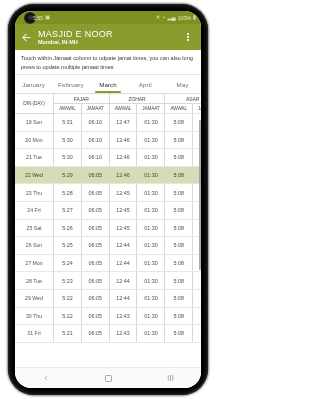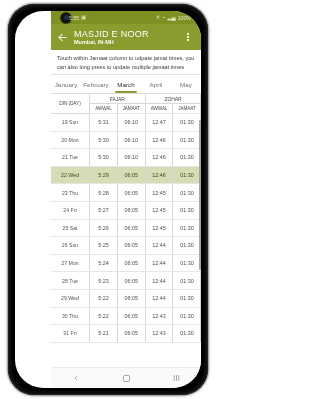--- a/index.html
+++ b/index.html
@@ -11,22 +11,22 @@
     position:absolute;left:8px;top:4px;width:200px;height:391px;
     background:#0a0a0a;border-radius:26px;
     box-shadow:0 0 2px 1px #2c2c2c inset, 0 0 3px 0 #000;
   }
   #phone-bezel{
     position:absolute;left:4px;top:4px;right:4px;bottom:4px;
     background:#000;border-radius:23px;overflow:hidden;
   }
   #screen{
     position:absolute;left:3px;top:3px;right:3px;bottom:3px;
-    background:#fff;border-radius:28px;overflow:hidden;
-    display:flex;flex-direction:column;padding-left:36px;
+    background:#fff;border-radius:16px;overflow:hidden;
+    display:flex;flex-direction:column;
   }
 
   
   #status-bar{
     height:13px;flex:0 0 13px;background:#7e9022;color:#e8eccb;
     display:flex;align-items:center;padding:0 5px;font-size:6px;
     position:relative;
   }
   .sb-left{display:flex;align-items:center;gap:2px;}
   .sb-right{margin-left:auto;display:flex;align-items:center;gap:2px;}

